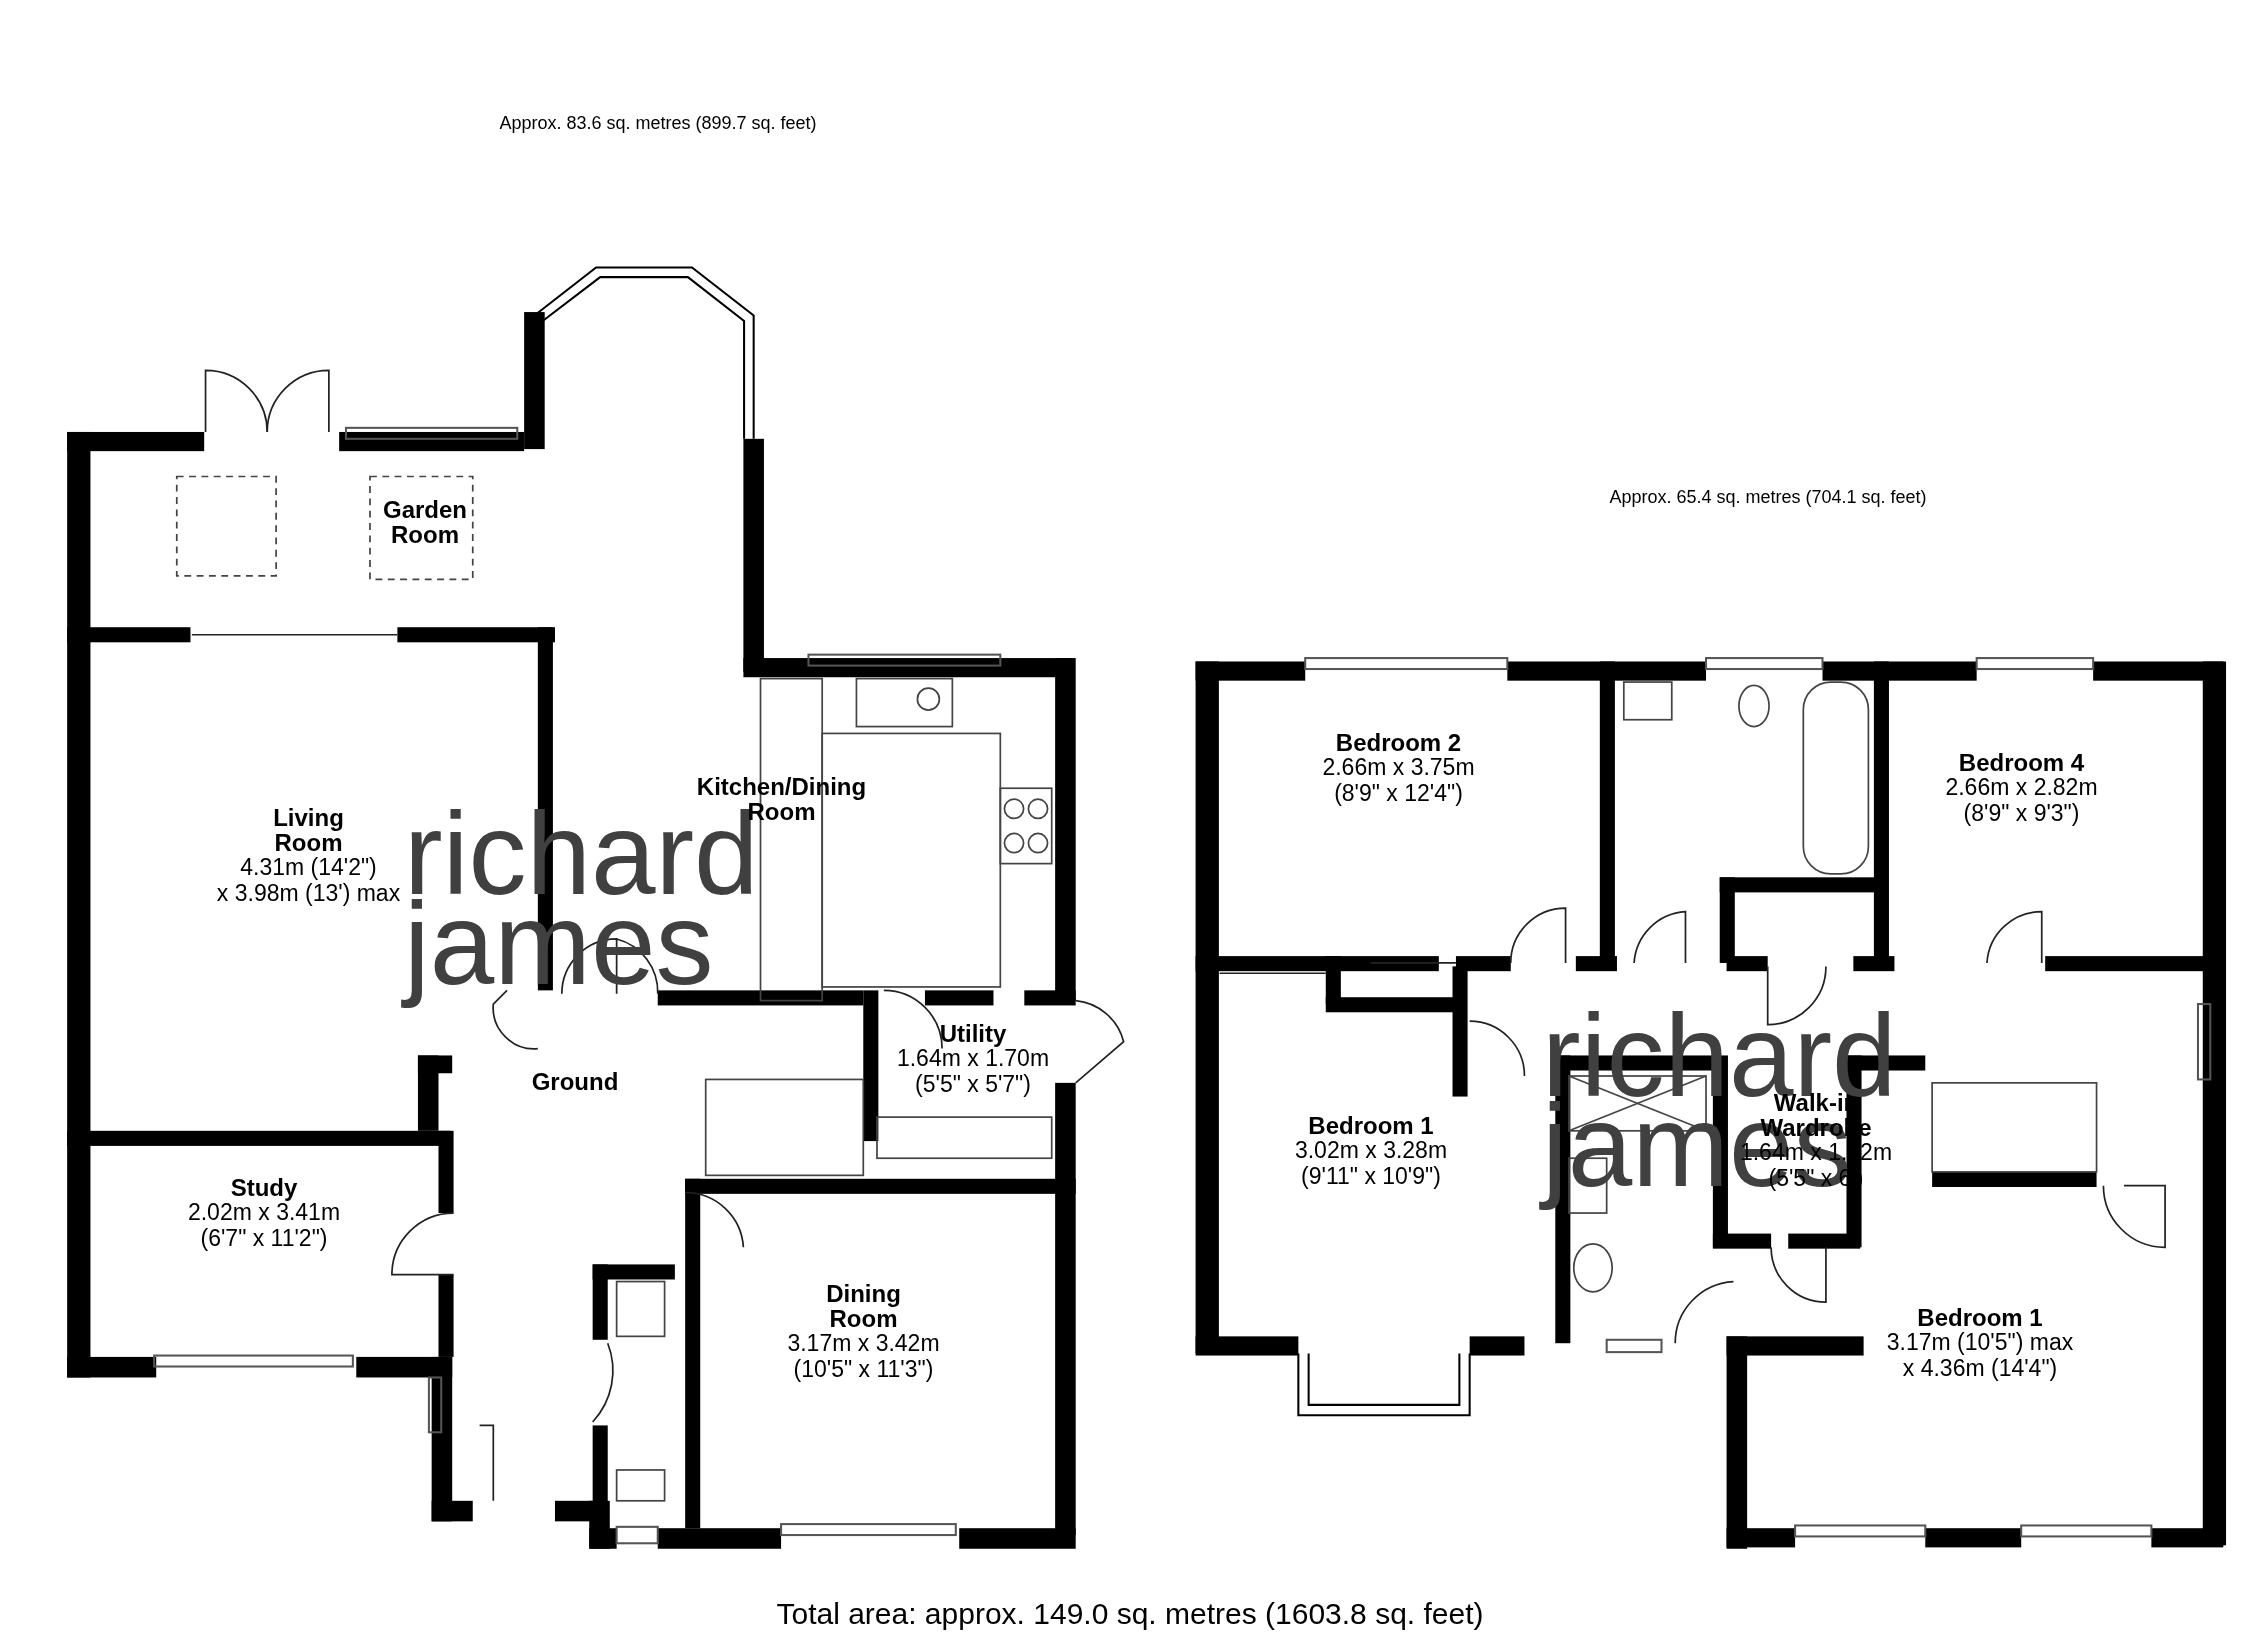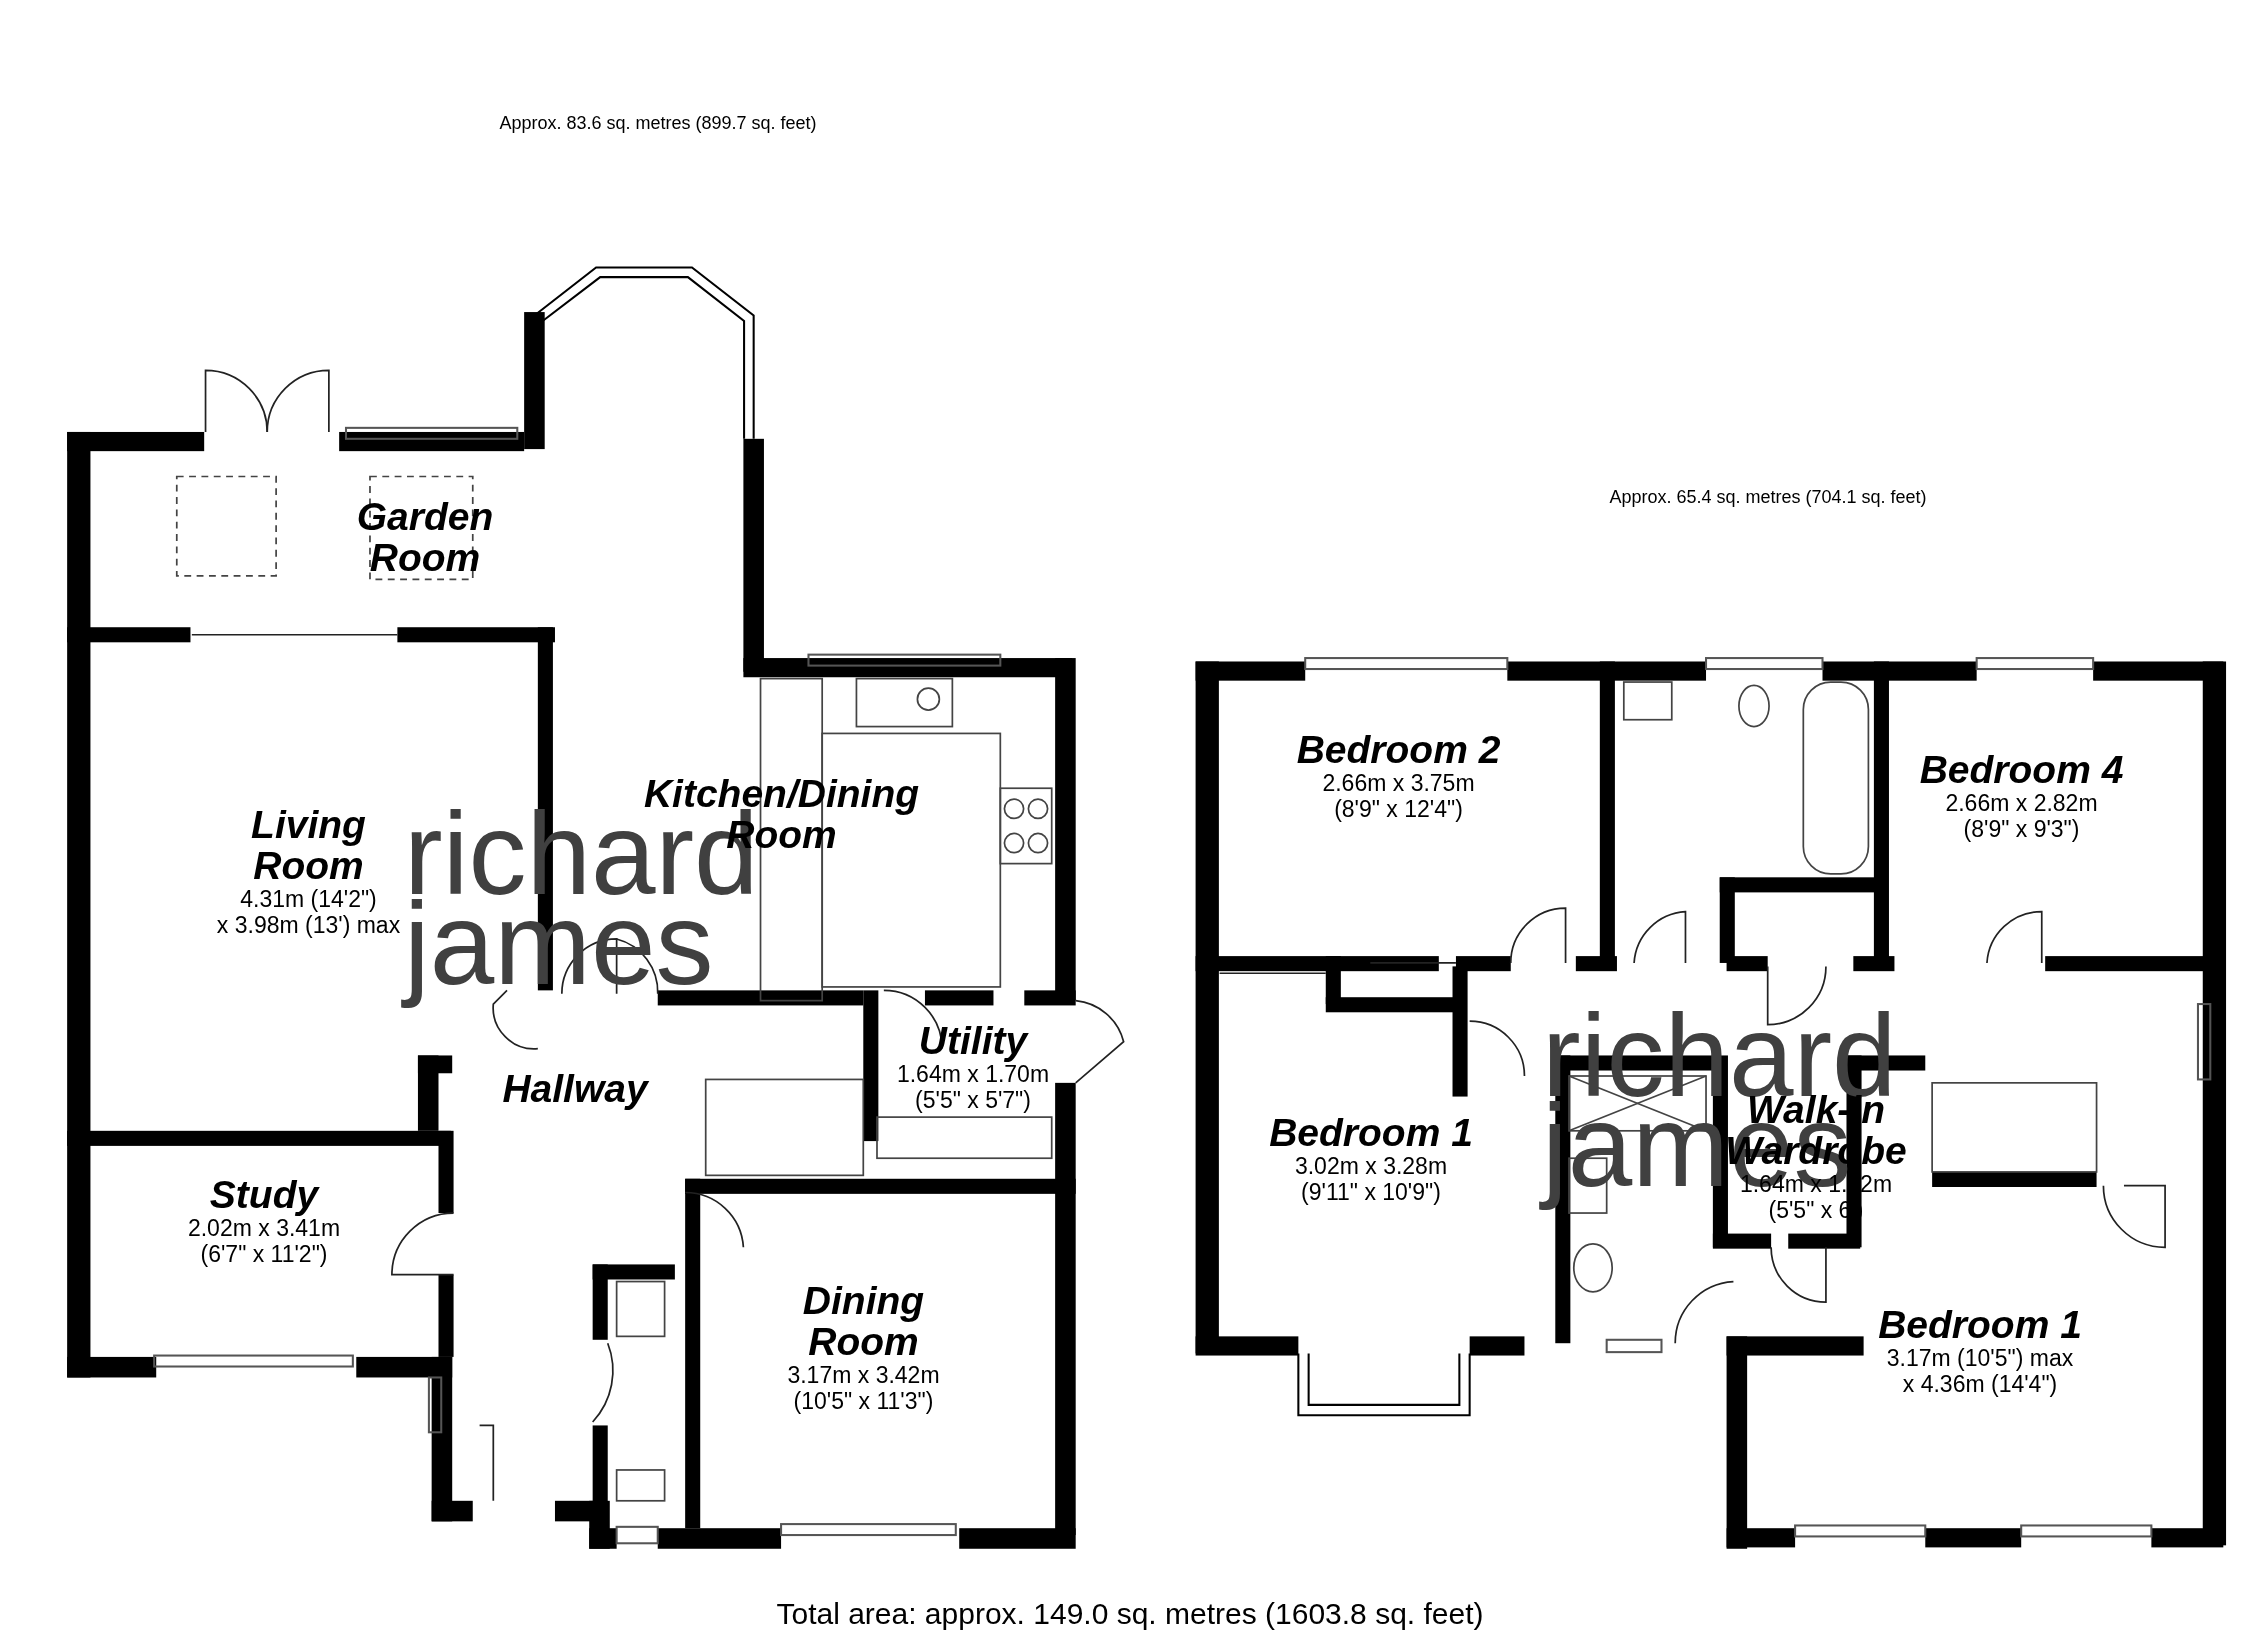--- a/index.html
+++ b/index.html
@@ -2,21 +2,21 @@
 <html style="font-size:11px"><head>
 <meta charset="utf-8">
 <style>
   html, body { margin: 0; padding: 0; background: #ffffff; }
   body { width: 2261px; height: 1645px; position: relative; overflow: hidden; font-family: "Liberation Sans", sans-serif; color: #000; }
   svg.plan { position: absolute; left: 0; top: 0; }
   .abs { position: absolute; text-align: center; white-space: nowrap; }
   .floor-title { font-weight: bold; font-size: 37px; line-height: 1.1; }
   .floor-area { font-size: 18px; line-height: 1.2; }
   .room { position: absolute; text-align: center; white-space: nowrap; }
-  .room .name { font-weight: bold; font-size: 39px; line-height: 1.05; white-space: pre-line; font-style: italic; }
+  .room .name { font-weight: bold; font-size: 24px; line-height: 1.05; white-space: pre-line; }
   .room .dim { font-size: 23px; line-height: 1.12; white-space: pre-line; }
   .wm { position: absolute; color: #404040; font-size: 116px; line-height: 0.78; font-family: Liberation Sans, sans-serif; white-space: pre-line; }
   .footer { font-size: 30px; }
 </style>
 </head>
 <body>
 
 <svg class="plan" width="2261" height="1645" viewBox="0 0 3300 2400" xmlns="http://www.w3.org/2000/svg">
   <g fill="#000">
 
@@ -219,21 +219,21 @@
 <div class="room" style="left:617px;top:774px;width:329px;">
   <div class="name">Kitchen/Dining
 Room</div>
 </div>
 <div class="room" style="left:870px;top:1021px;width:206px;">
   <div class="name">Utility</div>
   <div class="dim">1.64m x 1.70m
 (5'5" x 5'7")</div>
 </div>
 <div class="room" style="left:493px;top:1069px;width:164px;">
-  <div class="name">Hallway</div>
+  <div class="name">Ground</div>
 </div>
 <div class="room" style="left:137px;top:1175px;width:254px;">
   <div class="name">Study</div>
   <div class="dim">2.02m x 3.41m
 (6'7" x 11'2")</div>
 </div>
 <div class="room" style="left:740px;top:1281px;width:247px;">
   <div class="name">Dining
 Room</div>
   <div class="dim">3.17m x 3.42m

